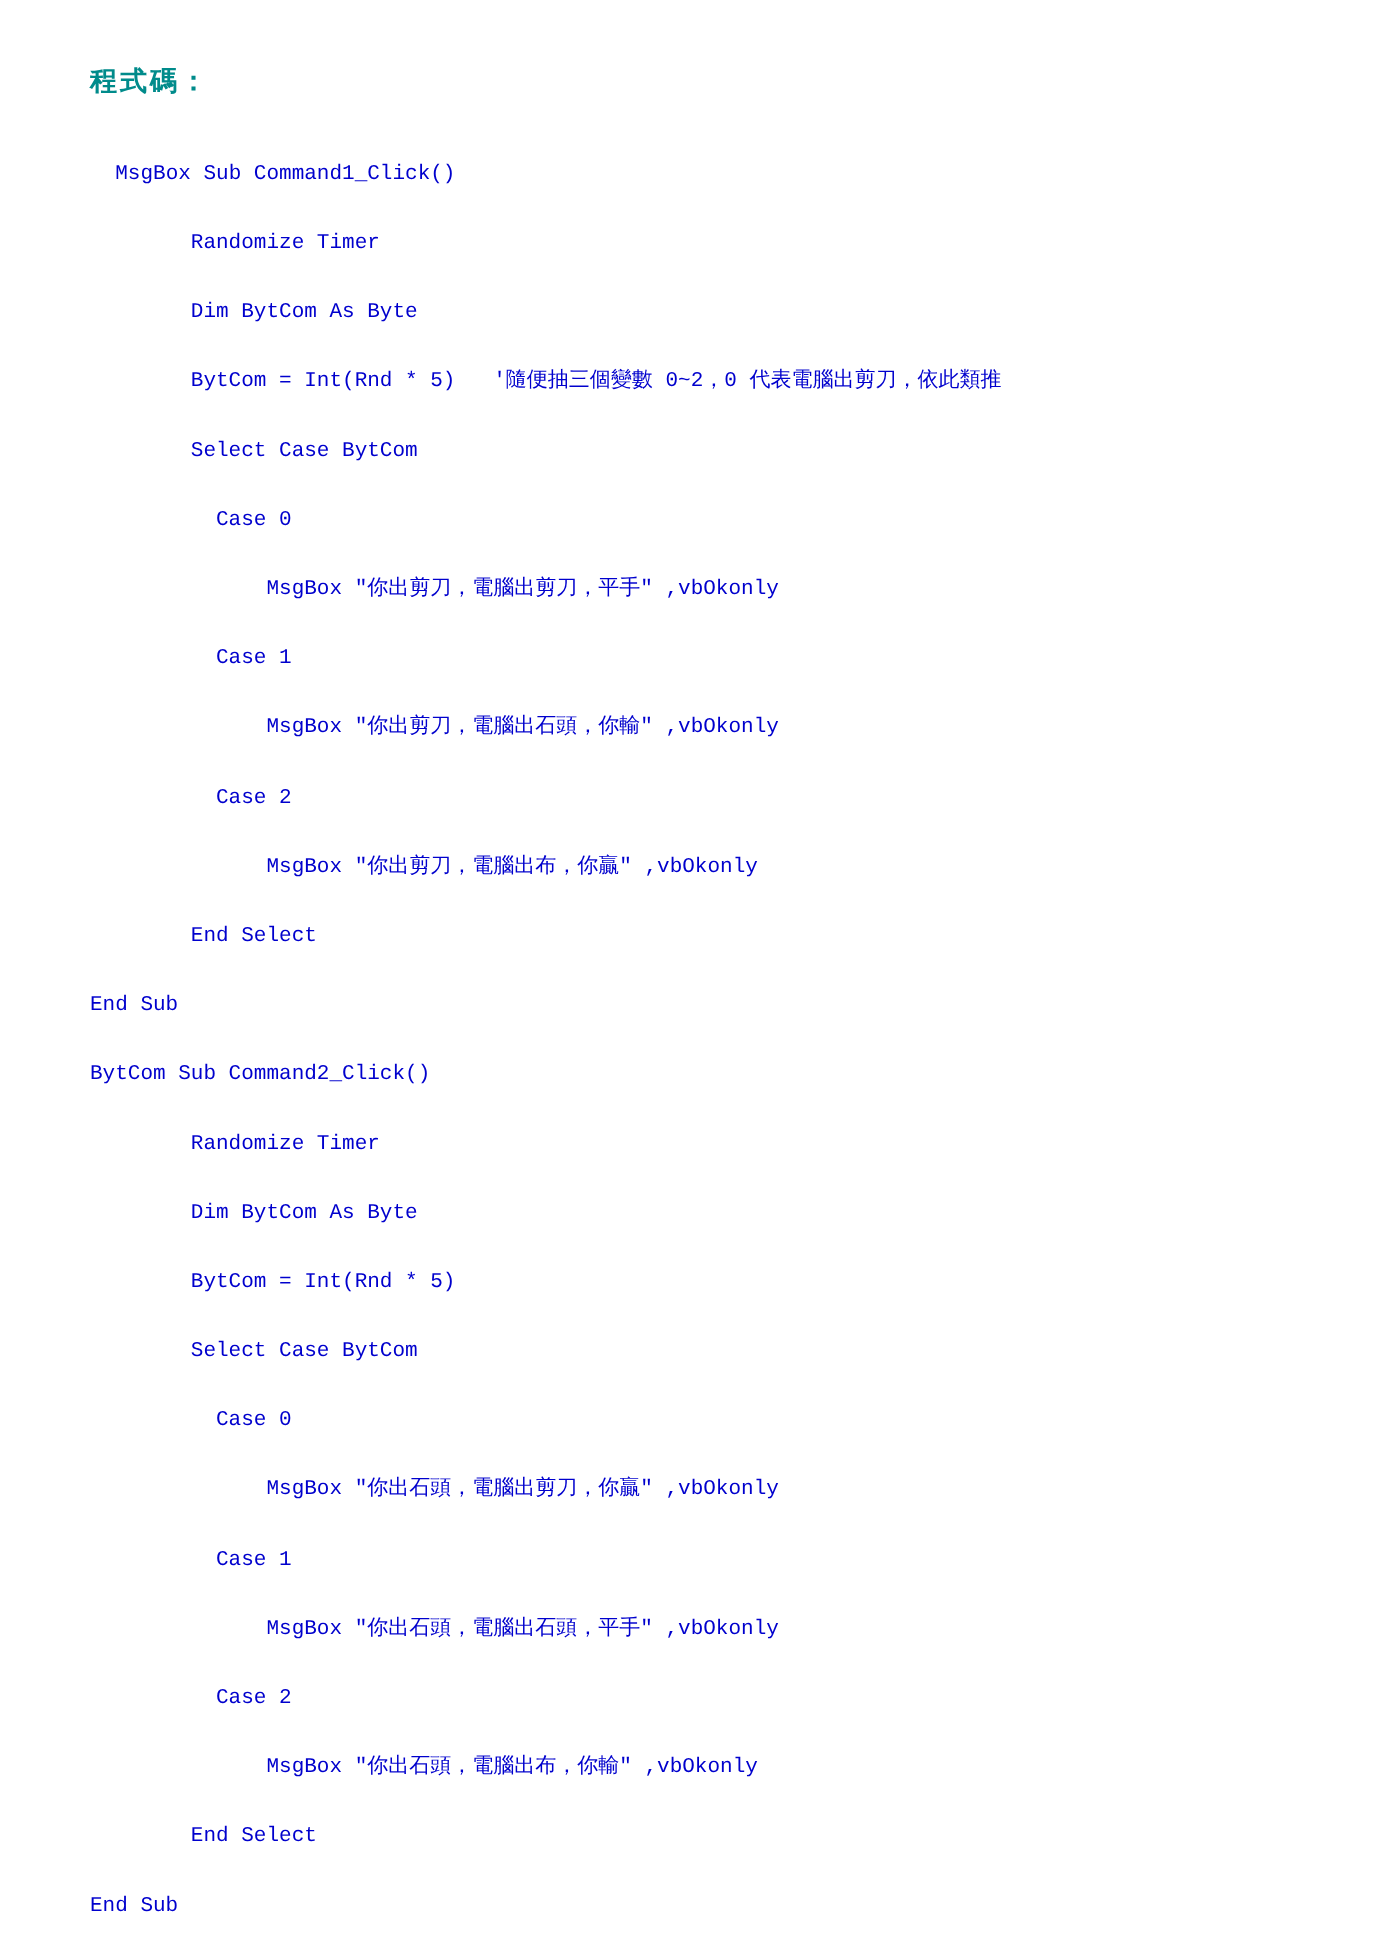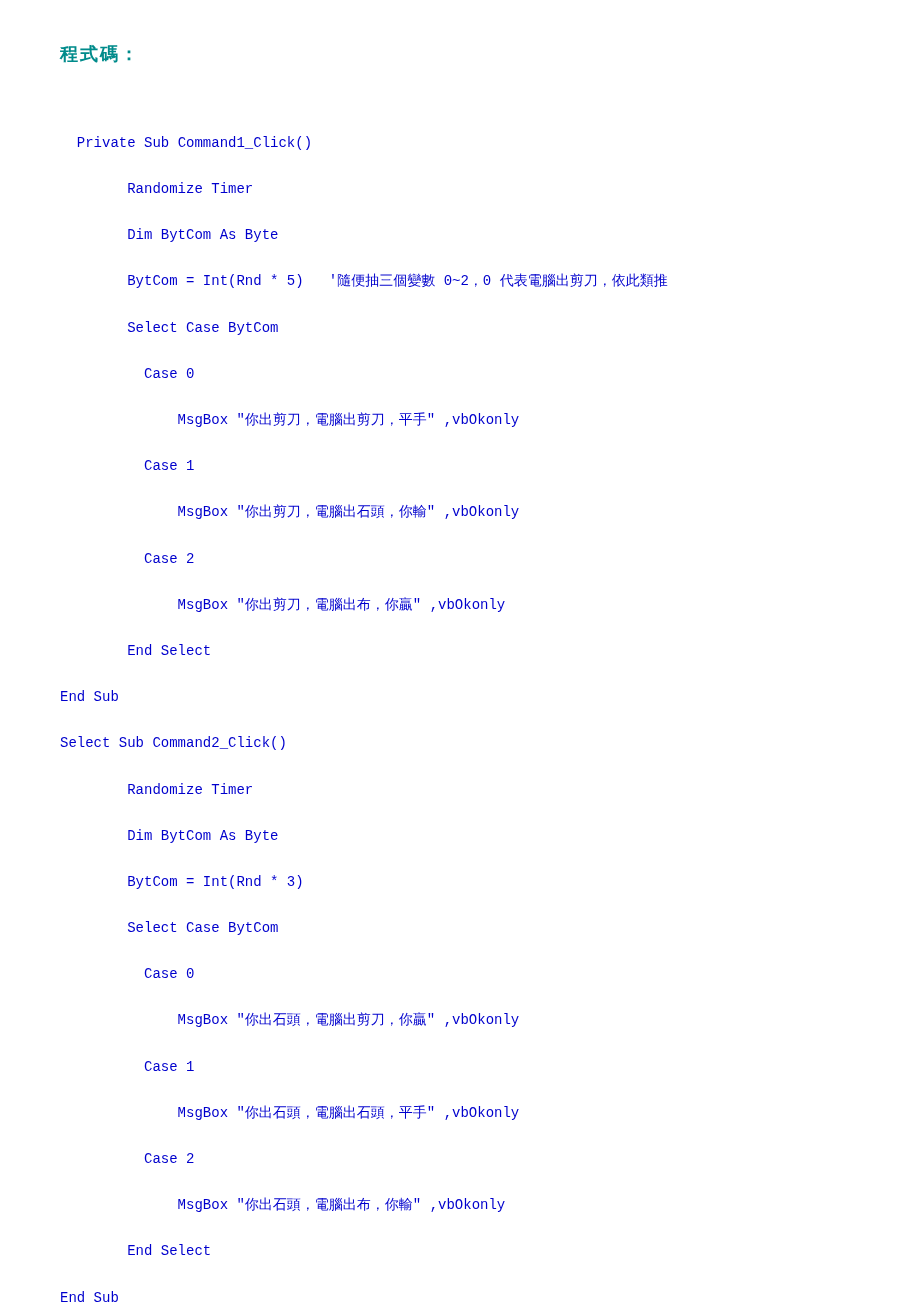--- a/index.html
+++ b/index.html
@@ -15,39 +15,39 @@
       padding: 40px 60px;
       color: #0000cd;
       line-height: 1.6;
     }
 
     .page-title {
       font-family: sans-serif;
       font-size: 18px;
       font-weight: bold;
       color: #008b8b;
-      margin-bottom: 40px;
+      margin-bottom: 13px;
       letter-spacing: 2px;
     }
 
     .code-block {
       white-space: pre;
       font-family: 'Courier New', Courier, monospace;
       font-size: 14px;
       color: #0000cd;
       line-height: 1.65;
     }
   </style>
 </head>
 <body>
 
 <div class="page-title">程式碼：</div>
 
 <div class="code-block">
-  <span>Private Sub Command1_Click()</span>
+  <span>MsgBox Sub Command1_Click()</span>
 
 <span>        Randomize Timer</span>
 
 <span>        Dim BytCom As Byte</span>
 
 <span>        BytCom = Int(Rnd * 5)   '隨便抽三個變數 0~2，0 代表電腦出剪刀，依此類推</span>
 
 <span>        Select Case BytCom</span>
 
 <span>          Case 0</span>
@@ -59,27 +59,27 @@
 <span>              MsgBox "你出剪刀，電腦出石頭，你輸" ,vbOkonly</span>
 
 <span>          Case 2</span>
 
 <span>              MsgBox "你出剪刀，電腦出布，你贏" ,vbOkonly</span>
 
 <span>        End Select</span>
 
 <span>End Sub</span>
 
-<span>Select Sub Command2_Click()</span>
+<span>BytCom Sub Command2_Click()</span>
 
 <span>        Randomize Timer</span>
 
 <span>        Dim BytCom As Byte</span>
 
-<span>        BytCom = Int(Rnd * 3)</span>
+<span>        BytCom = Int(Rnd * 5)</span>
 
 <span>        Select Case BytCom</span>
 
 <span>          Case 0</span>
 
 <span>              MsgBox "你出石頭，電腦出剪刀，你贏" ,vbOkonly</span>
 
 <span>          Case 1</span>
 
 <span>              MsgBox "你出石頭，電腦出石頭，平手" ,vbOkonly</span>

